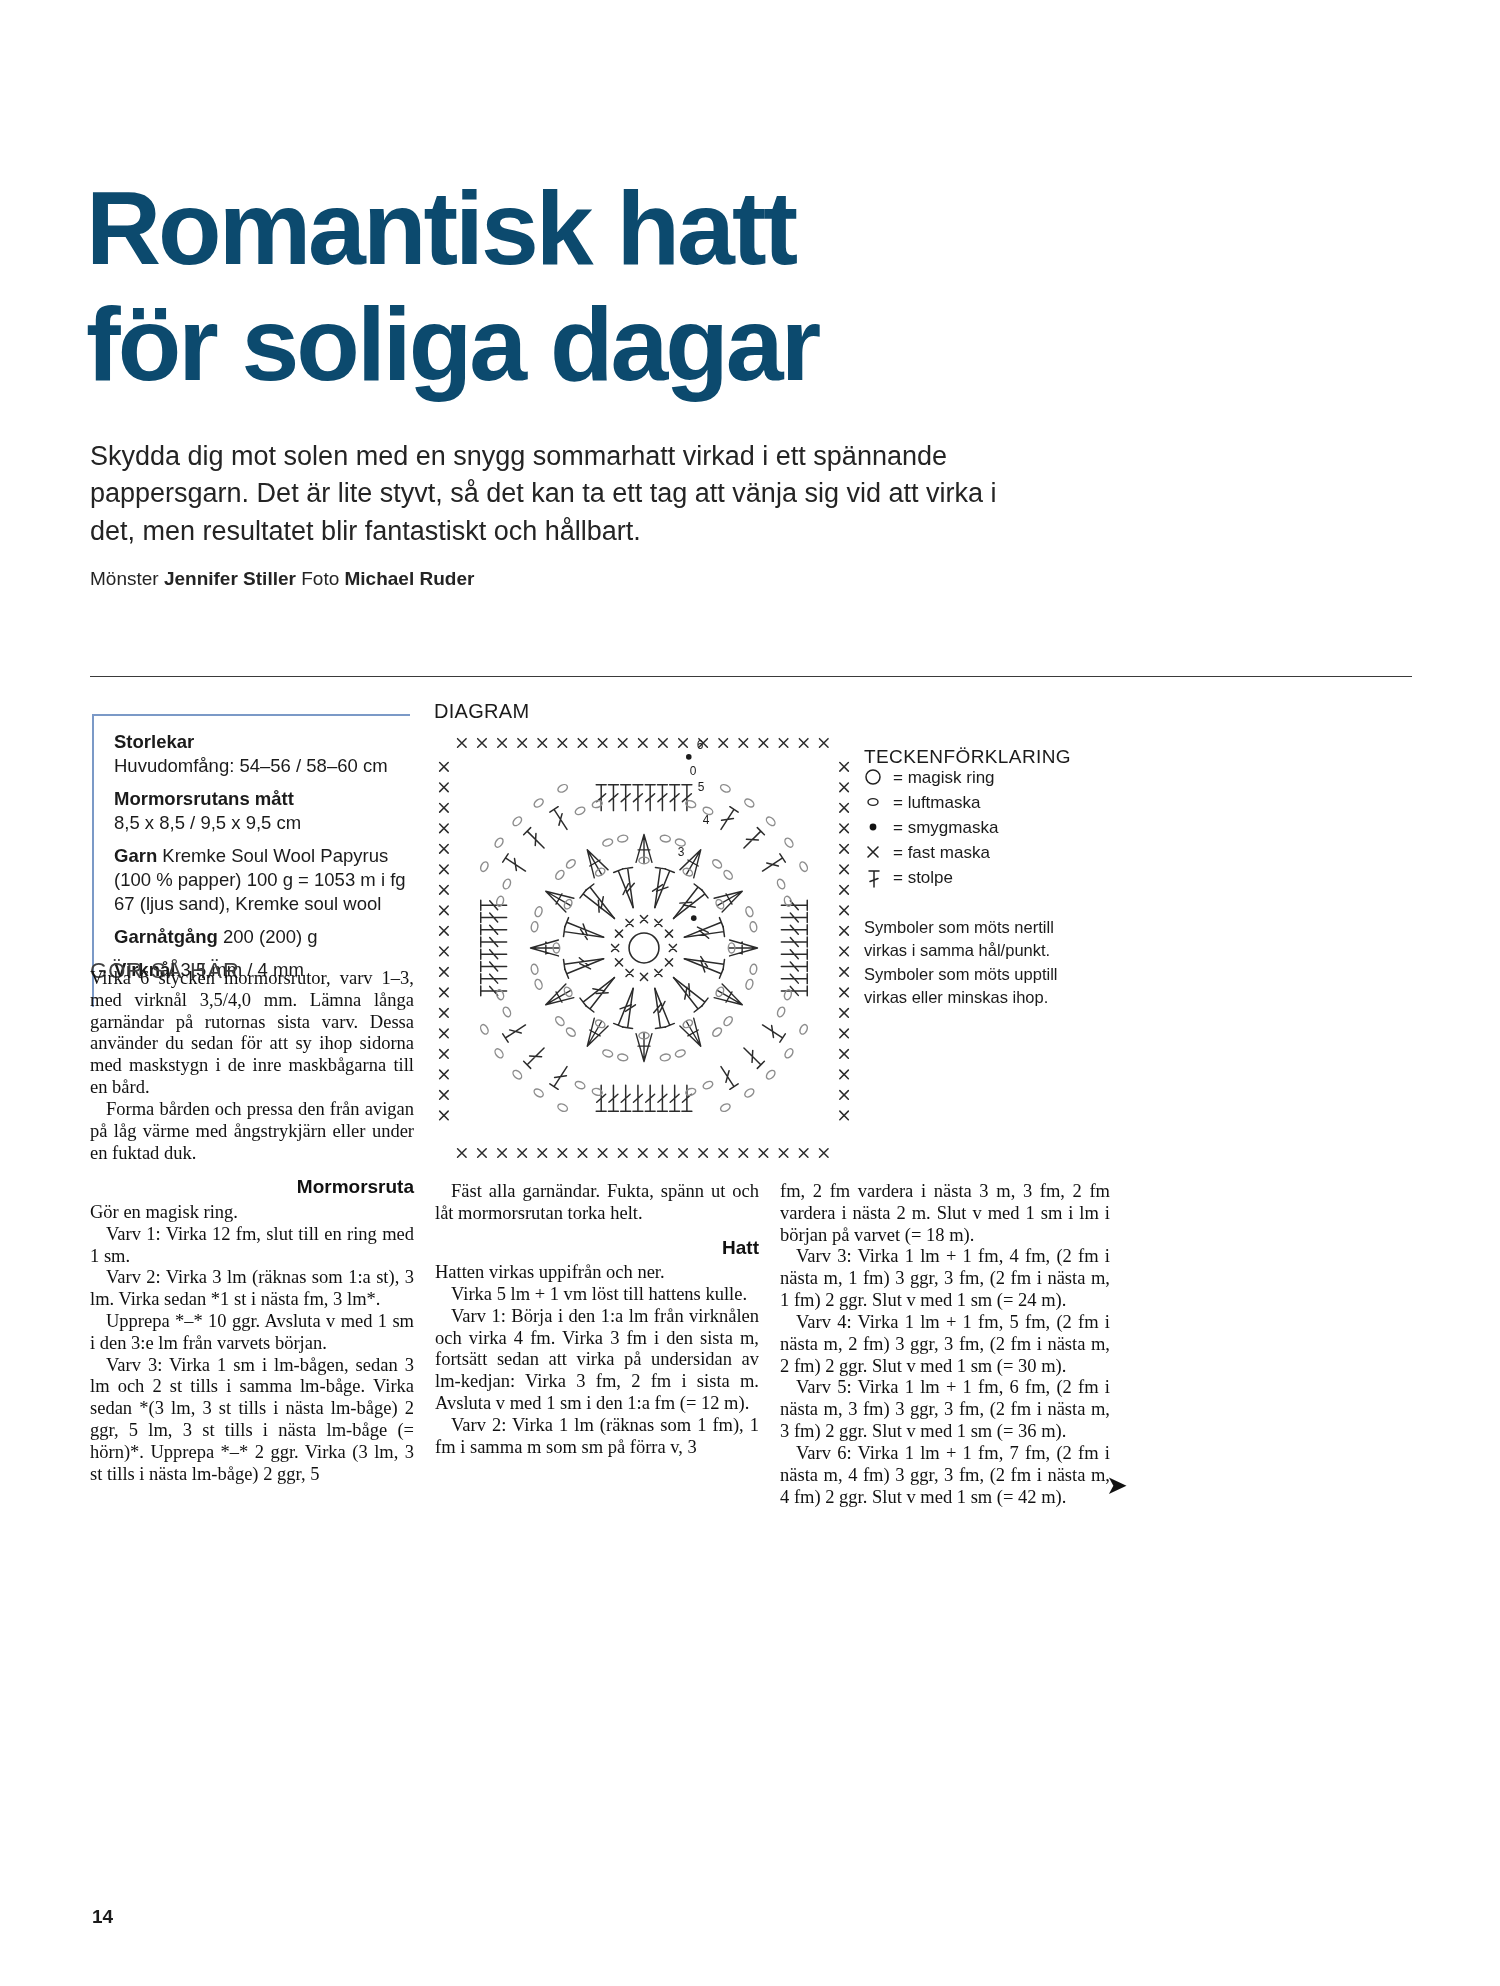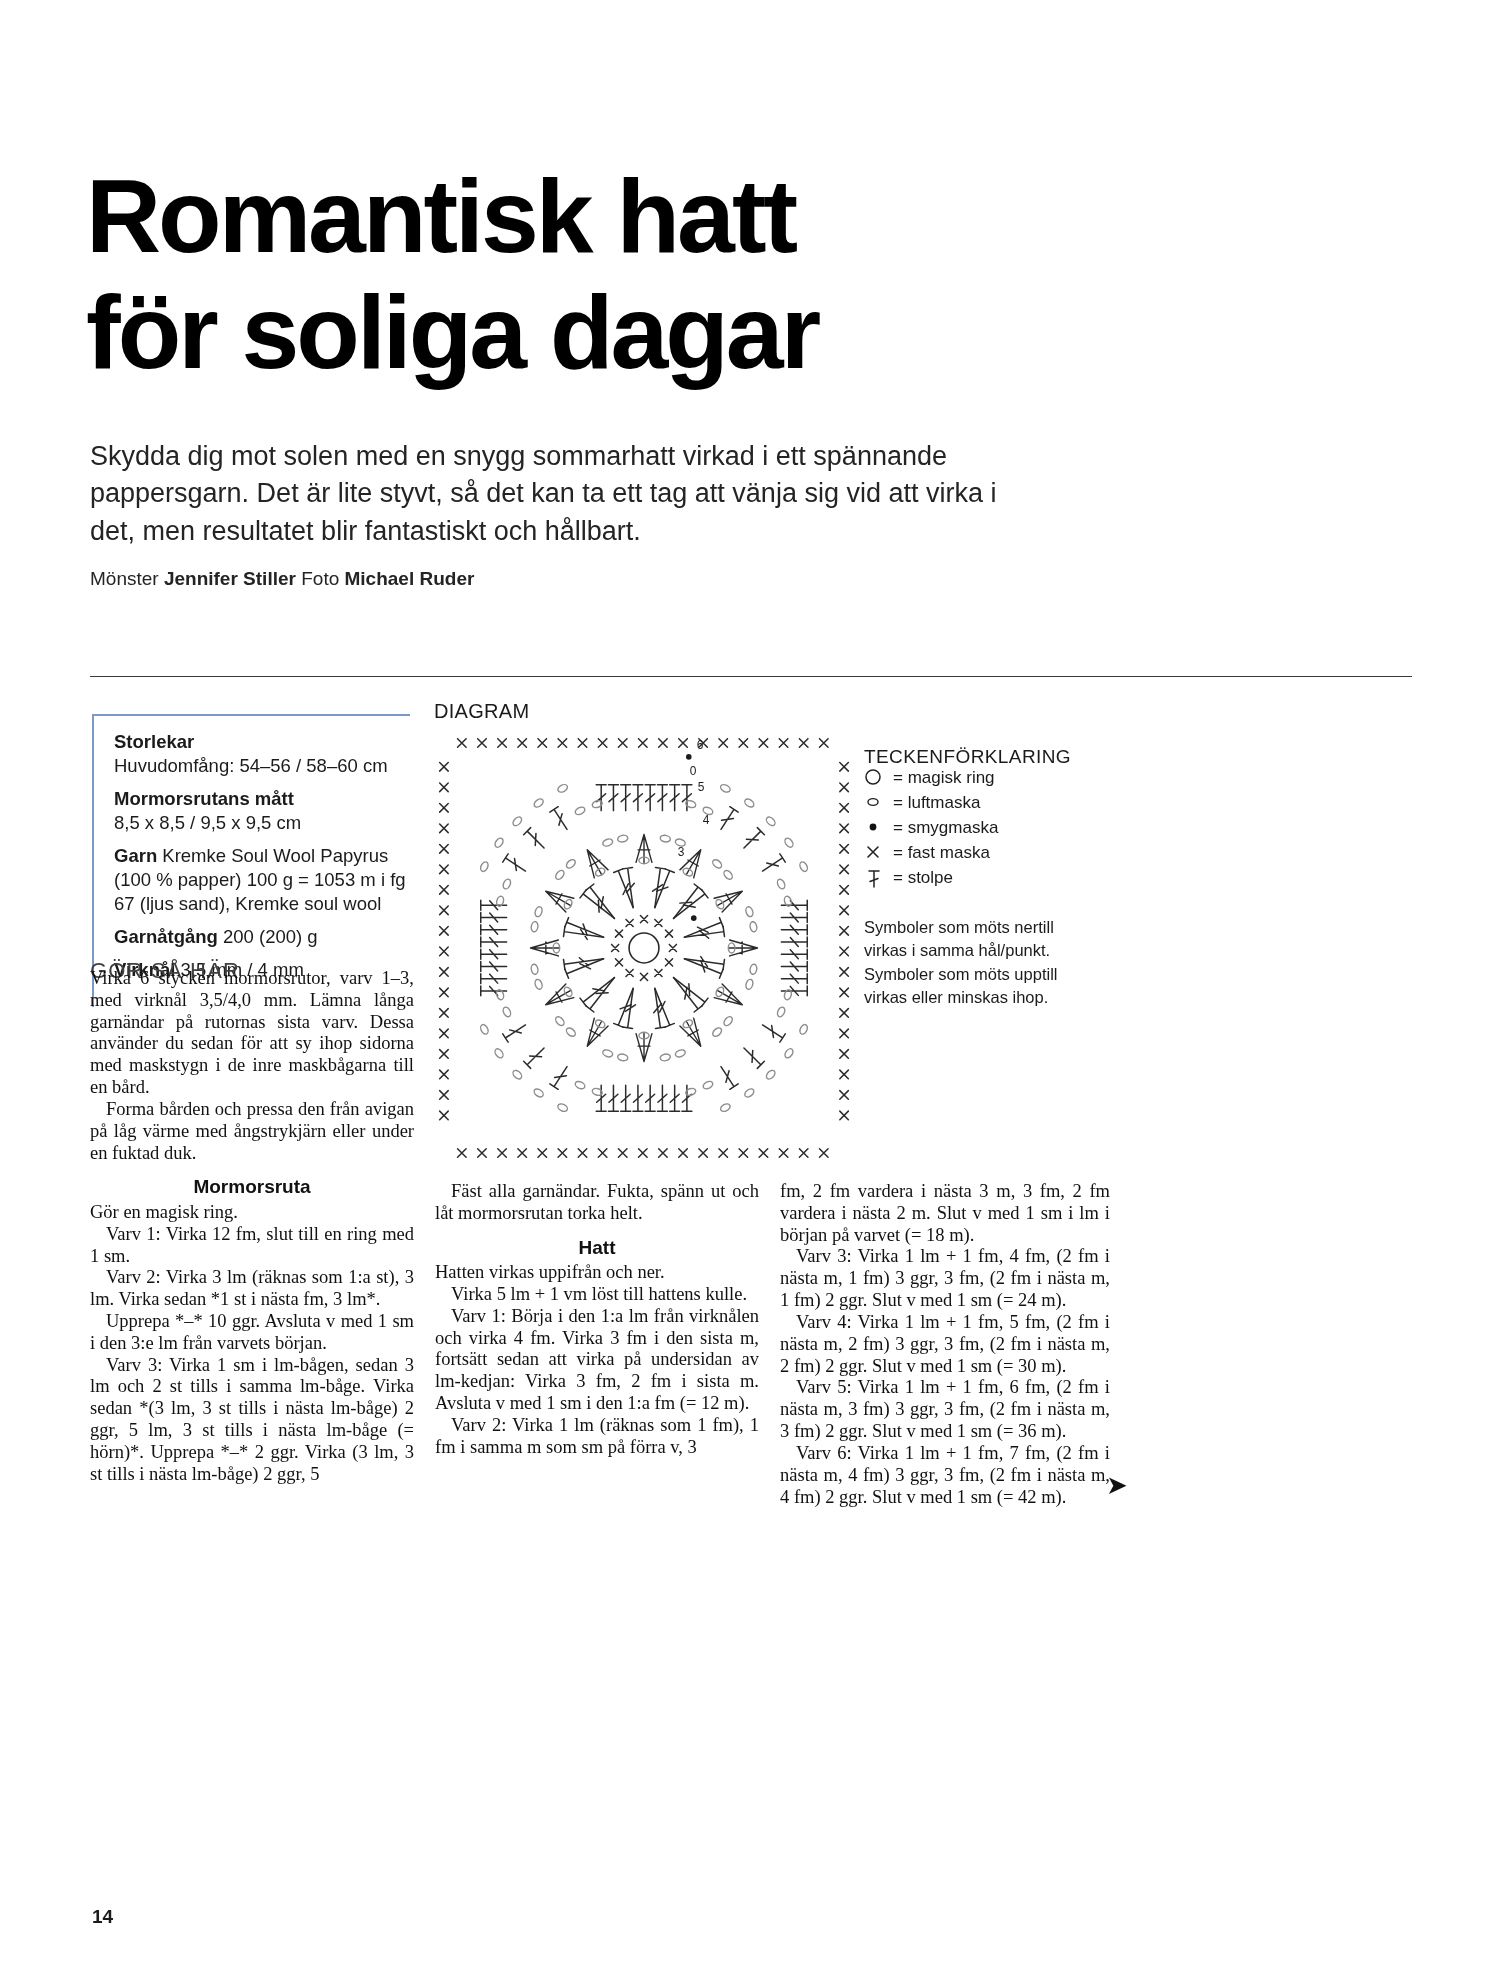--- a/index.html
+++ b/index.html
@@ -1,20 +1,20 @@
 <!DOCTYPE html>
 <html><head>
 <meta charset="utf-8">
 <style>
   *{margin:0;padding:0;box-sizing:border-box}
   html,body{background:#ffffff}
   body{font-family:"Liberation Sans",sans-serif}
   .page{position:relative;width:1500px;height:1986px;background:#ffffff;color:#1b1b1b;overflow:hidden}
 
-  .title{position:absolute;left:86px;top:158px;font-size:104px;line-height:1.12;font-weight:bold;letter-spacing:-3px;color:#000000}
+  .title{position:absolute;left:86px;top:170px;font-size:104px;line-height:1.12;font-weight:bold;letter-spacing:-3px;color:#0c4a6e}
   .title .tl{display:block}
 
   .intro{position:absolute;left:90px;top:438px;width:920px;font-size:27px;line-height:1.38;color:#242424}
   .byline{position:absolute;left:90px;top:568px;font-size:19px;color:#242424}
   .byline b{font-weight:bold}
 
   .rule{position:absolute;left:90px;top:676px;width:1322px;height:1px;background:#3a3a3a}
 
   .infobox{position:absolute;left:92px;top:714px;width:318px;border-top:2px solid #7b99c7;border-left:2px solid #7b99c7;padding:14px 0 16px 20px;font-size:18.5px;line-height:1.3}
   .ib-row{margin-bottom:9px}
@@ -31,21 +31,21 @@
   .legend-note{margin-top:26px;font-size:16.5px;line-height:1.42}
 
   .howto-heading{position:absolute;left:90px;top:958px;font-size:22px;font-weight:400;letter-spacing:1.2px;color:#404040}
 
   .col{position:absolute;width:324px;font-family:"Liberation Serif",serif;font-size:18.5px;line-height:1.18;text-align:justify;color:#111}
   .col-left{left:90px;top:968px}
   .col-mid{left:435px;top:1181px}
   .col-right{left:780px;top:1181px;width:330px}
   .p{margin:0}
   .pi{text-indent:16px}
-  .subhead{font-family:"Liberation Sans",sans-serif;font-size:19px;font-weight:bold;margin:12px 0 3px;text-align:center}
+  .subhead{font-family:"Liberation Sans",sans-serif;font-size:19px;font-weight:bold;margin:12px 0 3px;text-align:right}
 
   .arrow{position:absolute;left:1106px;top:1472px;font-size:26px;color:#111;line-height:1}
   .pagenum{position:absolute;left:92px;top:1906px;font-size:19px;font-weight:bold}
 </style>
 </head>
 <body>
 
 <div class="page">
 
   <h1 class="title">

